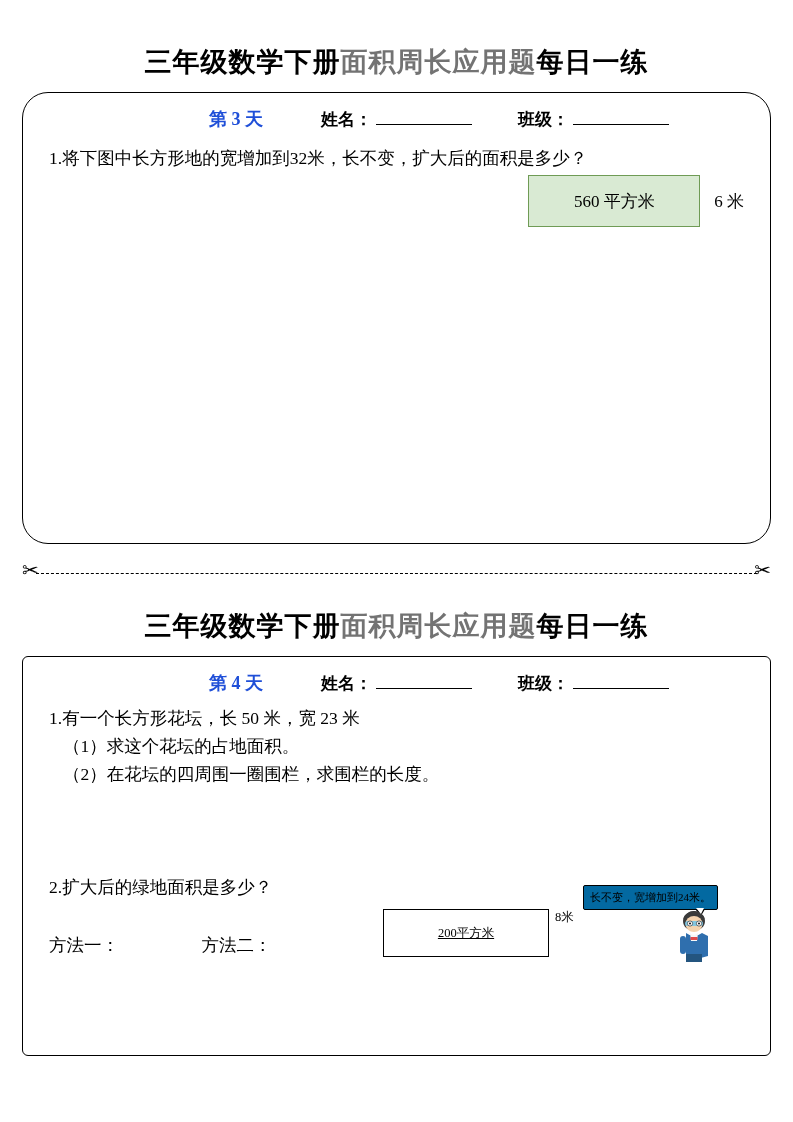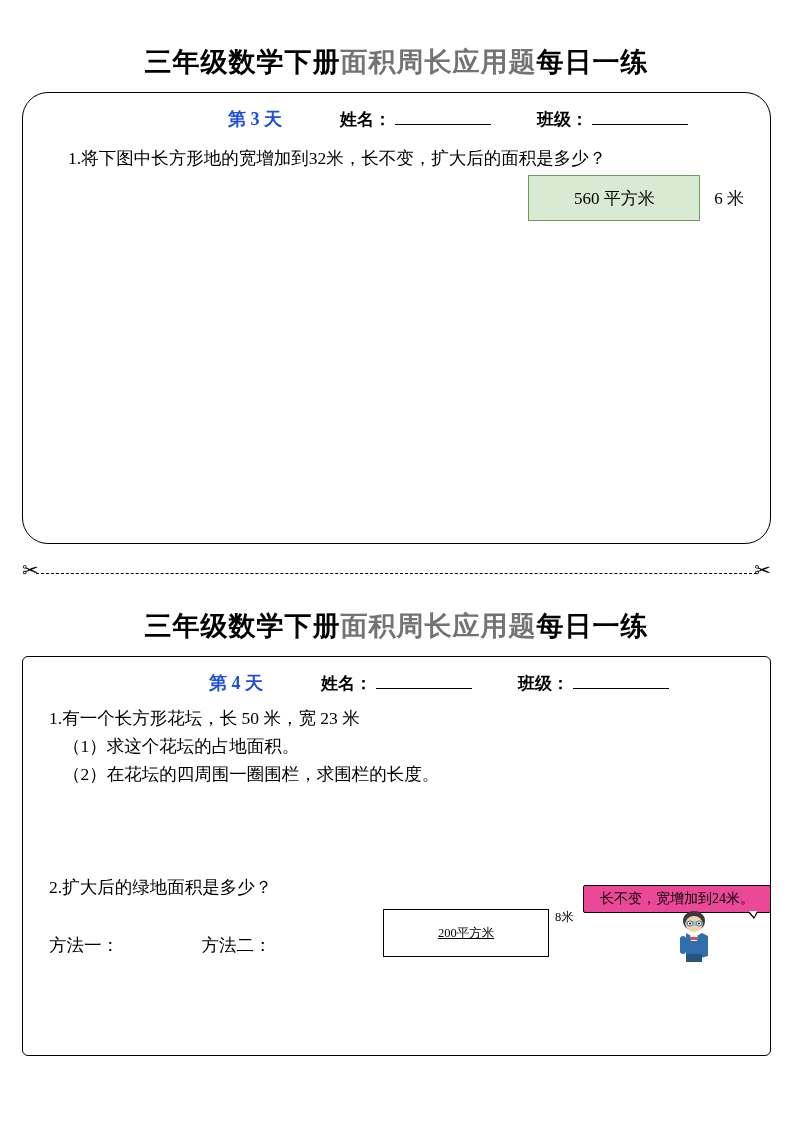--- a/index.html
+++ b/index.html
@@ -37,21 +37,21 @@
   .title-1 { margin-top: 44px; }
   .title-2 { margin-top: 20px; }
 
   
   .sheet {
     border: 1.6px solid #000;
     border-radius: 26px;
     margin-top: 12px;
     position: relative;
   }
-  .sheet-1 { height: 452px; padding-left: 19px; }
+  .sheet-1 { height: 452px; }
   .sheet-2 { height: 400px; border-radius: 6px; }
 
   .sheet-inner {
     padding: 14px 26px 0 26px;
     position: relative;
     height: 100%;
   }
 
   
   .hdr {
@@ -97,21 +97,21 @@
   
   .fig1 {
     position: absolute;
     right: 26px;
     top: 82px;
     display: flex;
     align-items: center;
   }
   .fig1 .greenbox {
     width: 172px;
-    height: 46px;
+    height: 52px;
     border: 1.4px solid #6f9b55;
     background: #d9ead3;
     display: flex;
     align-items: center;
     justify-content: center;
     font-size: 17px;
   }
   .fig1 .side-label {
     margin-left: 14px;
     font-size: 17px;
@@ -164,23 +164,23 @@
     position: absolute;
     left: 172px;
     top: 28px;
     font-size: 12.5px;
   }
   .fig2 .callout {
     position: absolute;
     left: 200px;
     top: 4px;
     border: 1.1px solid #000;
-    background: #ec4899;
-    padding: 4px 16px;
-    font-size: 14px;
+    background: #0369a1;
+    padding: 4px 6px;
+    font-size: 11px;
     white-space: nowrap;
     border-radius: 2px;
   }
   .fig2 .callout:after {
     content: "";
     position: absolute;
     right: 12px;
     bottom: -7px;
     width: 0; height: 0;
     border-left: 6px solid transparent;

